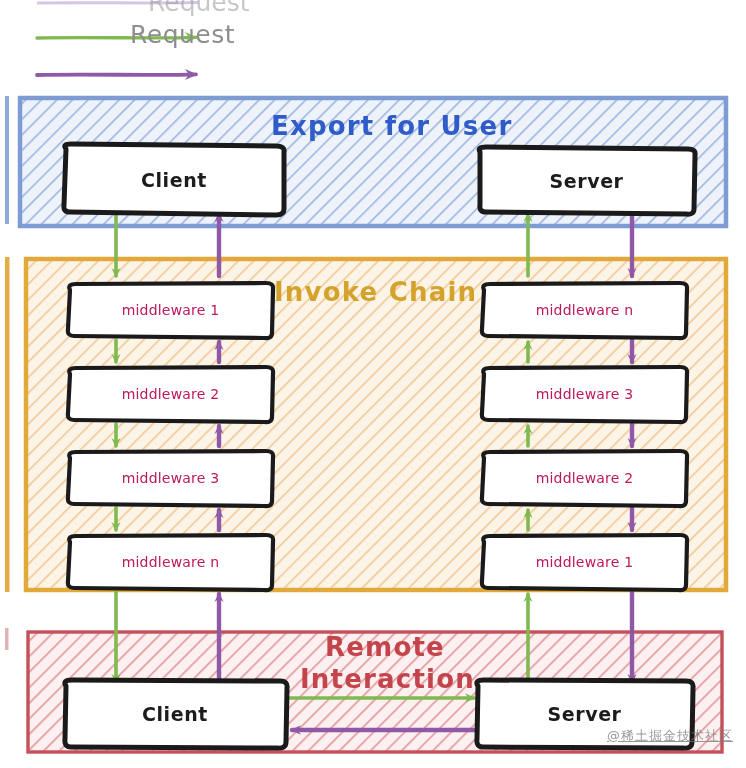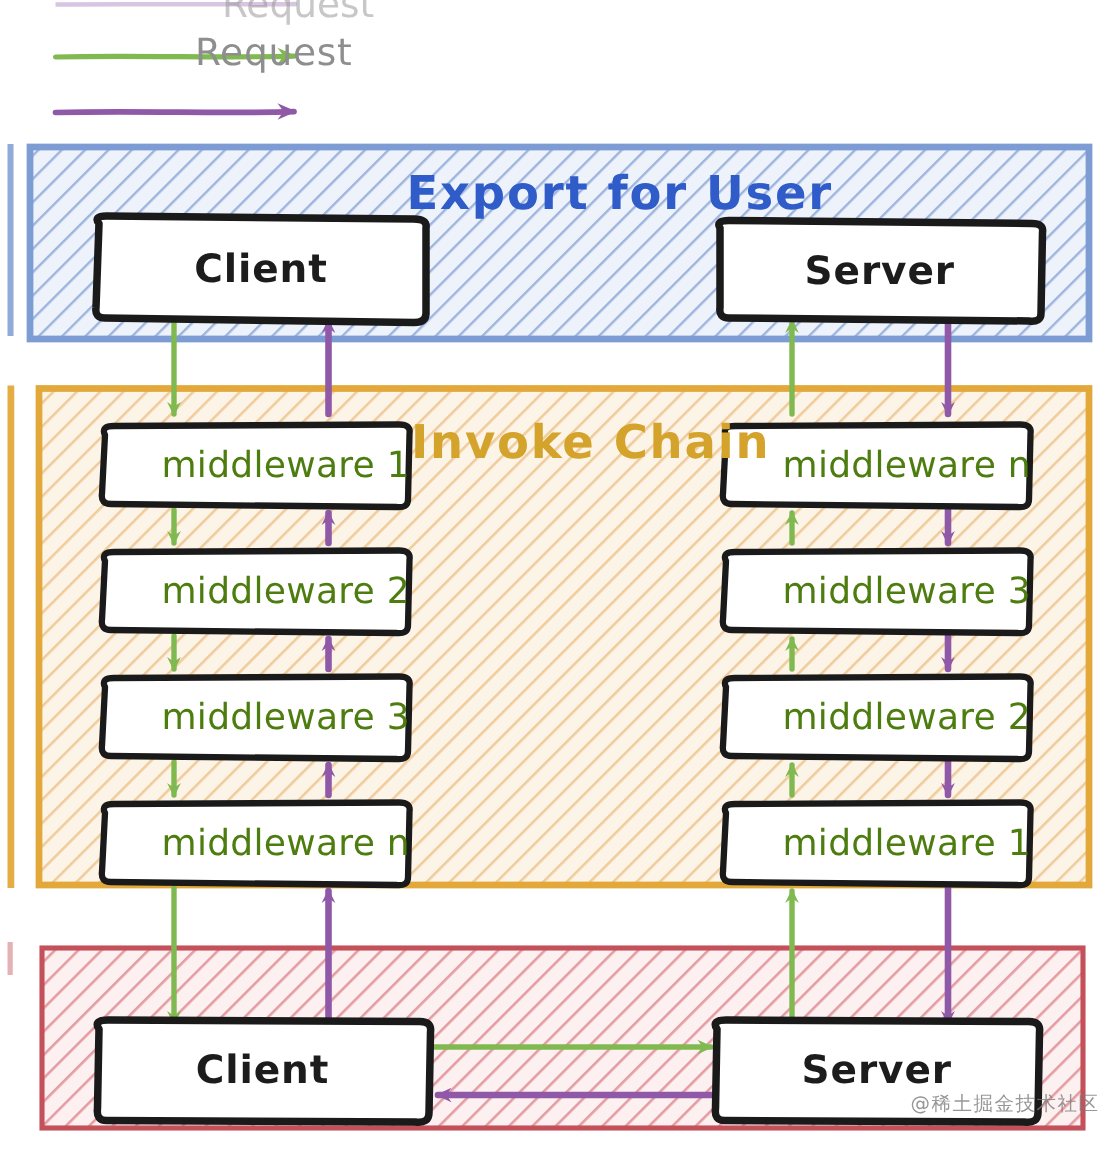--- a/index.html
+++ b/index.html
@@ -32,34 +32,33 @@
     color: #8e8e8e;
     letter-spacing: 0.5px;
   }
   .legend-ghost {
     font-size: 25px;
     color: #9a9a9a;
     opacity: 0.55;
   }
   .section-title {
     font-weight: bold;
-    font-size: 31px;
+    font-size: 26px;
     letter-spacing: 1.2px;
   }
   .node-text {
     font-weight: bold;
-    font-size: 26px;
+    font-size: 19px;
     color: #1c1c1c;
     letter-spacing: 0.6px;
   }
   .mw-text {
-    font-size: 24px;
-    color: #4d7c0f;
+    font-size: 14px;
+    color: #be185d;
     letter-spacing: 0.2px;
-    margin-left: 20px;
   }
   .watermark {
     font-size: 13px;
     color: #7b7b7b;
     opacity: 0.78;
     letter-spacing: 1px;
   }
   .ctr {
     display: flex;
     align-items: center;
@@ -190,32 +189,36 @@
   </svg>
 
   <div class="lbl legend-ghost" style="left:148px; top:-12px;">Request</div>
 
   <div class="lbl legend-text" style="left:130px; top:20px;">Request</div>
 
   <div class="lbl section-title" style="left:271px; top:111px; color:#2f5cc8;">Export for User</div>
 
   <div class="lbl section-title" style="left:274px; top:277px; color:#d4a32c;">Invoke Chain</div>
 
+  <div style="position:absolute; left:300px; top:631px; width:170px; text-align:center;">
+    <div class="section-title" style="color:#c4444c; line-height:32px;">Remote</div>
+    <div class="section-title" style="color:#c4444c; line-height:32px;">Interaction</div>
+  </div>
 
   <div class="lbl node-text ctr" style="left:64px; top:146px; width:220px; height:68px;">Client</div>
   <div class="lbl node-text ctr" style="left:478px; top:148px; width:217px; height:66px;">Server</div>
 
   <div class="lbl mw-text ctr" style="left:68px; top:283px; width:205px; height:54px;">middleware 1</div>
   <div class="lbl mw-text ctr" style="left:68px; top:367px; width:205px; height:54px;">middleware 2</div>
   <div class="lbl mw-text ctr" style="left:68px; top:451px; width:205px; height:54px;">middleware 3</div>
   <div class="lbl mw-text ctr" style="left:68px; top:535px; width:205px; height:54px;">middleware n</div>
 
   <div class="lbl mw-text ctr" style="left:482px; top:283px; width:205px; height:54px;">middleware n</div>
   <div class="lbl mw-text ctr" style="left:482px; top:367px; width:205px; height:54px;">middleware 3</div>
   <div class="lbl mw-text ctr" style="left:482px; top:451px; width:205px; height:54px;">middleware 2</div>
   <div class="lbl mw-text ctr" style="left:482px; top:535px; width:205px; height:54px;">middleware 1</div>
 
   <div class="lbl node-text ctr" style="left:64px; top:682px; width:222px; height:64px;">Client</div>
   <div class="lbl node-text ctr" style="left:476px; top:682px; width:217px; height:64px;">Server</div>
 
-  <div class="lbl watermark" style="left:607px; top:727px;">@稀土掘金技术社区</div>
+  <div class="lbl watermark" style="left:607px; top:727px;text-decoration:underline;">@稀土掘金技术社区</div>
 
 </div>
 
 </body></html>

